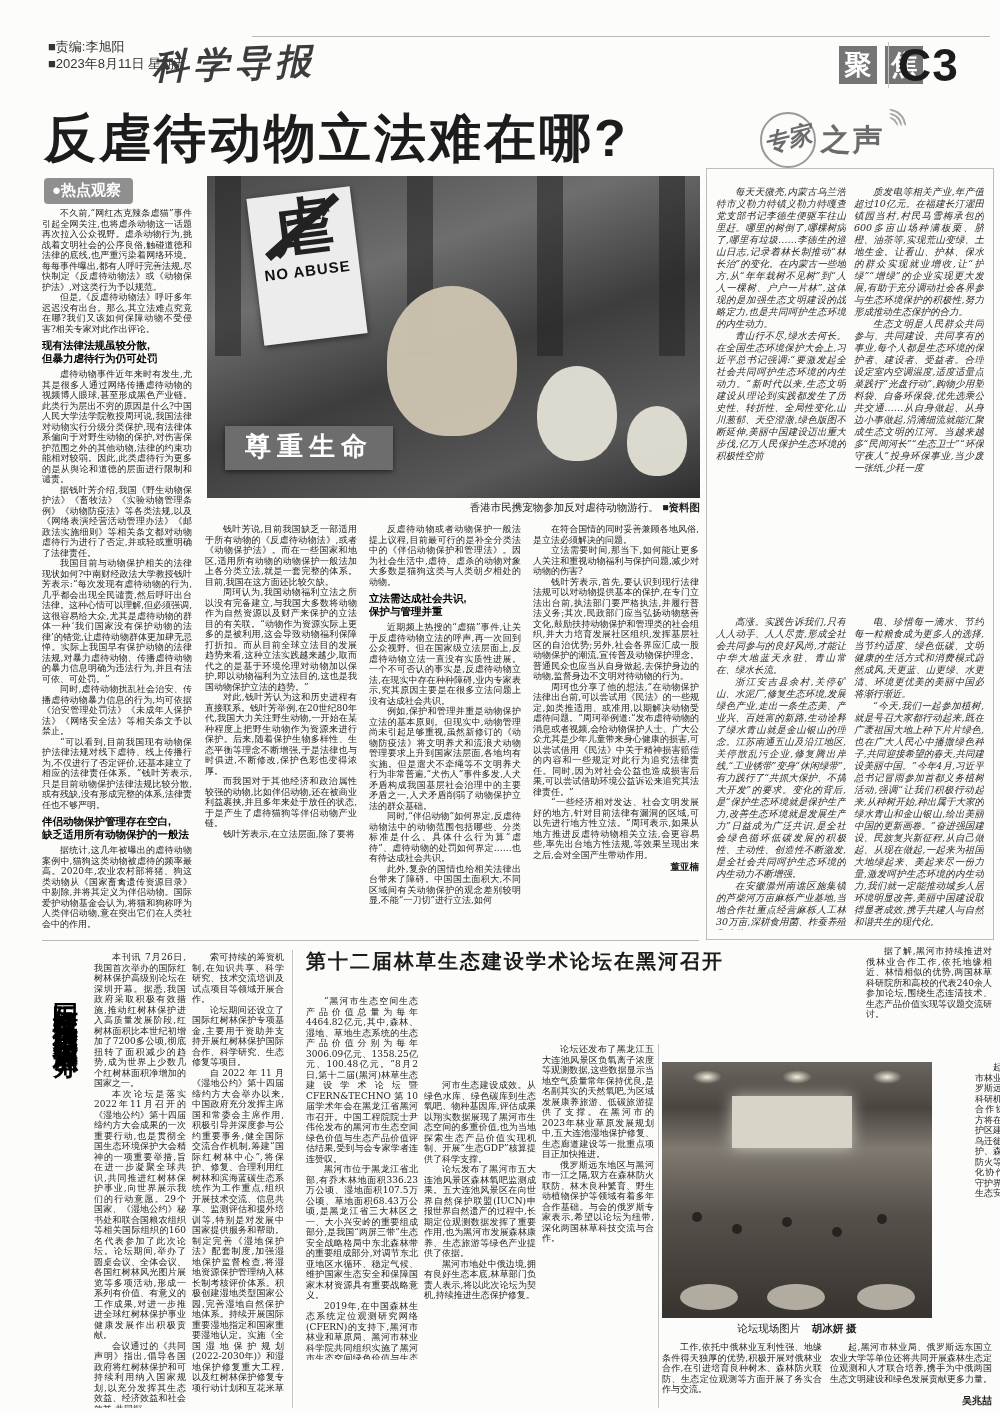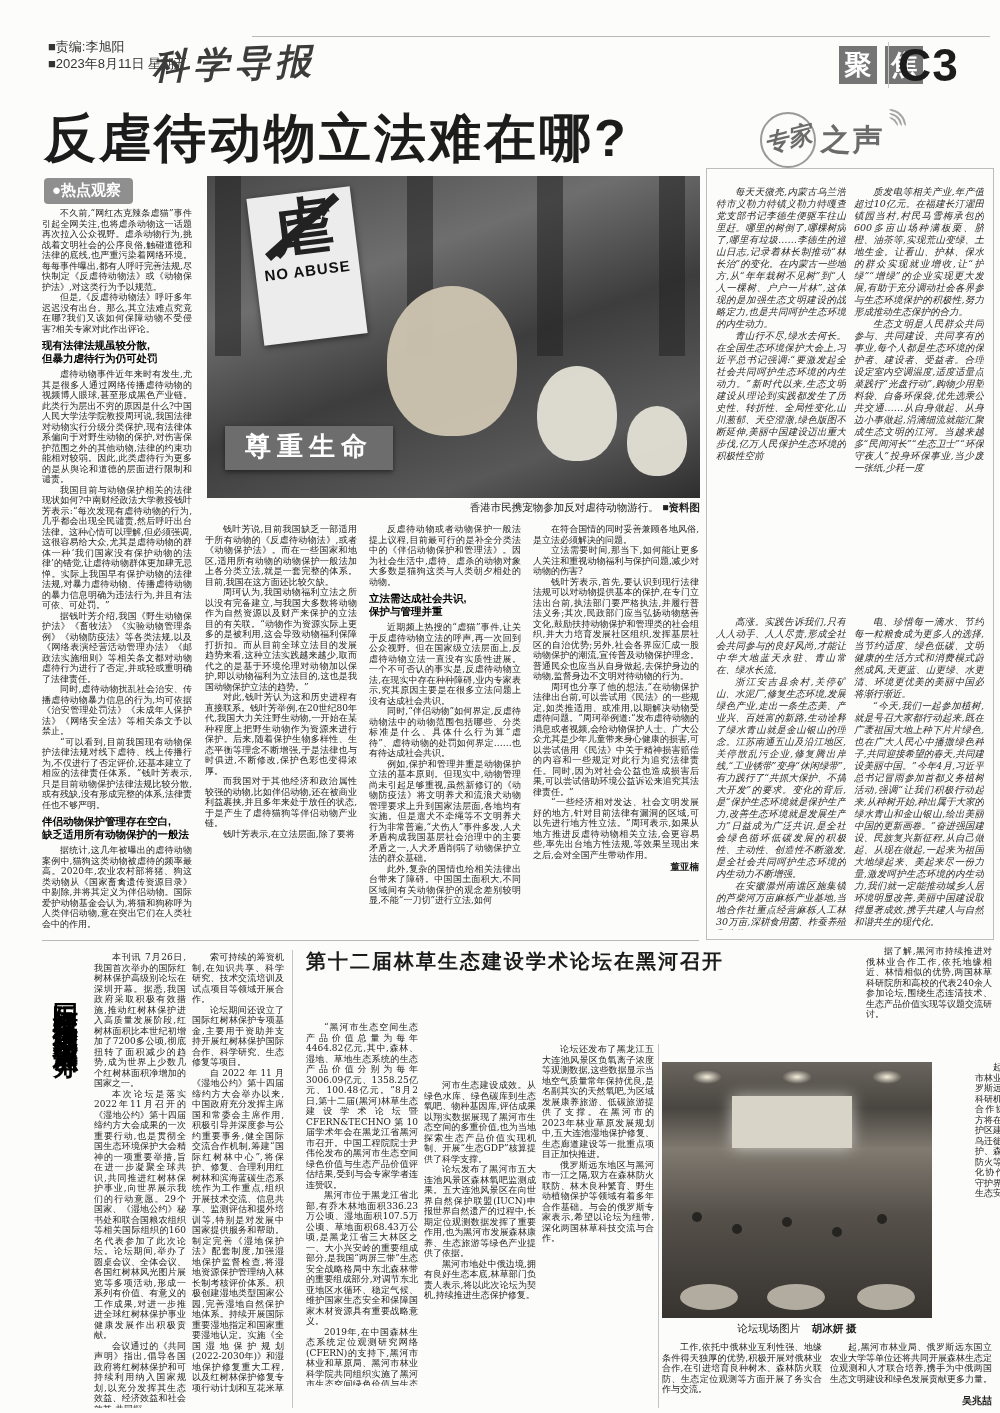--- a/index.html
+++ b/index.html
@@ -103,22 +103,22 @@
 
   <div class="col" style="left:42px;top:208px;width:150px;height:722px;">
     <div>
         <p class="p">不久前,“网红杰克辣条虐猫”事件引起全网关注,也将虐杀动物这一话题再次拉入公众视野。虐杀动物行为,挑战着文明社会的公序良俗,触碰道德和法律的底线,也严重污染着网络环境。每每事件曝出,都有人呼吁完善法规,尽快制定《反虐待动物法》或《动物保护法》,对这类行为予以规范。</p>
         <p class="p">但是,《反虐待动物法》呼吁多年迟迟没有出台。那么,其立法难点究竟在哪?我们又该如何保障动物不受侵害?相关专家对此作出评论。</p>
       </div>
     <h3 class="subhd">现有法律法规虽较分散,
 但暴力虐待行为仍可处罚</h3>
     <div>
         <p class="p">虐待动物事件近年来时有发生,尤其是很多人通过网络传播虐待动物的视频博人眼球,甚至形成黑色产业链。此类行为层出不穷的原因是什么?中国人民大学法学院教授周珂说,我国法律对动物实行分级分类保护,现有法律体系偏向于对野生动物的保护,对伤害保护范围之外的其他动物,法律的约束功能相对较弱。因此,此类虐待行为更多的是从舆论和道德的层面进行限制和谴责。</p>
+        <p class="p">据钱叶芳介绍,我国《野生动物保护法》《畜牧法》《实验动物管理条例》《动物防疫法》等各类法规,以及《网络表演经营活动管理办法》《邮政法实施细则》等相关条文都对动物虐待行为进行了否定,并或轻或重明确了法律责任。</p>
         <p class="p">我国目前与动物保护相关的法律现状如何?中南财经政法大学教授钱叶芳表示:“每次发现有虐待动物的行为,几乎都会出现全民谴责,然后呼吁出台法律。这种心情可以理解,但必须强调,这很容易给大众,尤其是虐待动物的群体一种‘我们国家没有保护动物的法律’的错觉,让虐待动物群体更加肆无忌惮。实际上我国早有保护动物的法律法规,对暴力虐待动物、传播虐待动物的暴力信息明确为违法行为,并且有法可依、可处罚。”</p>
-        <p class="p">据钱叶芳介绍,我国《野生动物保护法》《畜牧法》《实验动物管理条例》《动物防疫法》等各类法规,以及《网络表演经营活动管理办法》《邮政法实施细则》等相关条文都对动物虐待行为进行了否定,并或轻或重明确了法律责任。</p>
         <p class="p">同时,虐待动物扰乱社会治安、传播虐待动物暴力信息的行为,均可依据《治安管理处罚法》《未成年人保护法》《网络安全法》等相关条文予以禁止。</p>
         <p class="p">“可以看到,目前我国现有动物保护法律法规对线下虐待、线上传播行为,不仅进行了否定评价,还基本建立了相应的法律责任体系。”钱叶芳表示,只是目前动物保护法律法规比较分散,或有残缺,没有形成完整的体系,法律责任也不够严明。</p>
       </div>
     <h3 class="subhd">伴侣动物保护管理存在空白,
 缺乏适用所有动物保护的一般法</h3>
     <div>
         <p class="p">据统计,这几年被曝出的虐待动物案例中,猫狗这类动物被虐待的频率最高。2020年,农业农村部将猪、狗这类动物从《国家畜禽遗传资源目录》中剔除,并将其定义为伴侣动物。国际爱护动物基金会认为,将猫和狗称呼为人类伴侣动物,意在突出它们在人类社会中的作用。</p>
       </div>
   </div>
   <div class="col" style="left:205px;top:524px;width:152px;height:400px;">
@@ -129,22 +129,22 @@
       <p class="p">钱叶芳表示,在立法层面,除了要将</p>
     </div>
   <div class="col" style="left:369px;top:524px;width:152px;height:400px;">
     <div>
         <p class="p">反虐待动物或者动物保护一般法提上议程,目前最可行的是补全分类法中的《伴侣动物保护和管理法》。因为社会生活中,虐待、虐杀的动物对象大多数是猫狗这类与人类朝夕相处的动物。</p>
       </div>
     <h3 class="subhd">立法需达成社会共识,
 保护与管理并重</h3>
     <div>
         <p class="p">近期频上热搜的“虐猫”事件,让关于反虐待动物立法的呼声,再一次回到公众视野。但在国家级立法层面上,反虐待动物立法一直没有实质性进展。一个不可否认的事实是,反虐待动物立法,在现实中存在种种障碍,业内专家表示,究其原因主要是在很多立法问题上没有达成社会共识。</p>
+        <p class="p">例如,保护和管理并重是动物保护立法的基本原则。但现实中,动物管理尚未引起足够重视,虽然新修订的《动物防疫法》将文明养犬和流浪犬动物管理要求上升到国家法层面,各地均有实施。但是遛犬不牵绳等不文明养犬行为非常普遍,“犬伤人”事件多发,人犬矛盾构成我国基层社会治理中的主要矛盾之一,人犬矛盾削弱了动物保护立法的群众基础。</p>
         <p class="p">同时,“伴侣动物”如何界定,反虐待动物法中的动物范围包括哪些、分类标准是什么、具体什么行为算“虐待”、虐待动物的处罚如何界定……也有待达成社会共识。</p>
-        <p class="p">例如,保护和管理并重是动物保护立法的基本原则。但现实中,动物管理尚未引起足够重视,虽然新修订的《动物防疫法》将文明养犬和流浪犬动物管理要求上升到国家法层面,各地均有实施。但是遛犬不牵绳等不文明养犬行为非常普遍,“犬伤人”事件多发,人犬矛盾构成我国基层社会治理中的主要矛盾之一,人犬矛盾削弱了动物保护立法的群众基础。</p>
         <p class="p">此外,复杂的国情也给相关法律出台带来了障碍。中国国土面积大,不同区域间有关动物保护的观念差别较明显,不能“一刀切”进行立法,如何</p>
       </div>
   </div>
   <div class="col" style="left:533px;top:524px;width:166px;height:400px;">
     <div>
         <p class="p">在符合国情的同时妥善兼顾各地风俗,是立法必须解决的问题。</p>
         <p class="p">立法需要时间,那当下,如何能让更多人关注和重视动物福利与保护问题,减少对动物的伤害?</p>
         <p class="p">钱叶芳表示,首先,要认识到现行法律法规可以对动物提供基本的保护,在专门立法出台前,执法部门要严格执法,并履行普法义务;其次,民政部门应当弘扬动物慈善文化,鼓励扶持动物保护和管理类的社会组织,并大力培育发展社区组织,发挥基层社区的自治优势;另外,社会各界应汇成一股动物保护的潮流,宣传普及动物保护理念。普通民众也应当从自身做起,去保护身边的动物,监督身边不文明对待动物的行为。</p>
         <p class="p">周珂也分享了他的想法,“在动物保护法律出台前,可以尝试用《民法》的一些规定,如类推适用、或准用,以期解决动物受虐待问题。”周珂举例道:“发布虐待动物的消息或者视频,会给动物保护人士、广大公众尤其是少年儿童带来身心健康的损害,可以尝试借用《民法》中关于精神损害赔偿的内容和一些规定对此行为追究法律责任。同时,因为对社会公益也造成损害后果,可以尝试借助环境公益诉讼来追究其法律责任。”</p>
         <p class="p">“一些经济相对发达、社会文明发展好的地方,针对目前法律有漏洞的区域,可以先进行地方性立法。”周珂表示,如果从地方推进反虐待动物相关立法,会更容易些,率先出台地方性法规,等效果呈现出来之后,会对全国产生带动作用。</p>
@@ -187,21 +187,21 @@
     </div>
   <div class="col" style="left:192px;top:952px;width:92px;height:440px;">
       <p class="p">索可持续的筹资机制,在知识共享、科学研究、技术交流培训及试点项目等领域开展合作。</p>
       <p class="p">论坛期间还设立了国际红树林保护专项基金,主要用于资助并支持开展红树林保护国际合作、科学研究、生态修复等项目。</p>
       <p class="p">自2022年11月《湿地公约》第十四届缔约方大会举办以来,中国政府充分发挥主席国和常委会主席作用,积极引导并深度参与公约重要事务,健全国际交流合作机制,筹建“国际红树林中心”,将保护、修复、合理利用红树林和滨海蓝碳生态系统作为工作重点,组织开展技术交流、信息共享、监测评估和援外培训等,特别是对发展中国家提供服务和帮助。制定完善《湿地保护法》配套制度,加强湿地保护监督检查,将湿地资源保护管理纳入林长制考核评价体系。积极创建湿地类型国家公园,完善湿地自然保护地体系。持续开展国际重要湿地指定和国家重要湿地认定。实施《全国湿地保护规划(2022-2030年)》和湿地保护修复重大工程,以及红树林保护修复专项行动计划和互花米草防治专项行动计划。</p>
     </div>
   <div class="abs byline" style="left:192px;top:1413px;width:92px;text-align:right;">(宋梅)</div>
   <div class="rule-v" style="left:292px;top:950px;height:458px;"></div>
 
   <div class="abs kicker" style="left:306px;top:948px;">第十二届林草生态建设学术论坛在黑河召开</div>
-  <div class="col" style="left:306px;top:1022px;width:112px;height:364px;">
+  <div class="col" style="left:306px;top:996px;width:112px;height:364px;">
       <p class="p">“黑河市生态空间生态产品价值总量为每年4464.82亿元,其中,森林、湿地、草地生态系统的生态产品价值分别为每年3006.09亿元、1358.25亿元、100.48亿元。”8月2日,第十二届(黑河)林草生态建设学术论坛暨CFERN&amp;TECHNO第10届学术年会在黑龙江省黑河市召开。中国工程院院士尹伟伦发布的黑河市生态空间绿色价值与生态产品价值评估结果,受到与会专家学者连连赞叹。</p>
       <p class="p">黑河市位于黑龙江省北部,有乔木林地面积336.23万公顷、湿地面积107.5万公顷、草地面积68.43万公顷,是黑龙江省三大林区之一、大小兴安岭的重要组成部分,是我国“两屏三带”生态安全战略格局中东北森林带的重要组成部分,对调节东北亚地区水循环、稳定气候、维护国家生态安全和保障国家木材资源具有重要战略意义。</p>
       <p class="p">2019年,在中国森林生态系统定位观测研究网络(CFERN)的支持下,黑河市林业和草原局、黑河市林业科学院共同组织实施了黑河市生态空间绿色价值与生态产品价值评估,历时3年,完成了评估工作。这是黑河市首次对全市森林湿地生态空间生态产品进行全面系统的评价。</p>
     </div>
   <div class="col" style="left:424px;top:1044px;width:112px;height:364px;margin-top:36px;">
       <p class="p">河市生态建设成效。从绿色水库、绿色碳库到生态氧吧、物种基因库,评估成果以翔实数据展现了黑河市生态空间的多重价值,也为当地探索生态产品价值实现机制、开展“生态GDP”核算提供了科学支撑。</p>
       <p class="p">论坛发布了黑河市五大连池风景区森林氧吧监测成果。五大连池风景区在向世界自然保护联盟(IUCN)申报世界自然遗产的过程中,长期定位观测数据发挥了重要作用,也为黑河市发展森林康养、生态旅游等绿色产业提供了依据。</p>
       <p class="p">黑河市地处中俄边境,拥有良好生态本底,林草部门负责人表示,将以此次论坛为契机,持续推进生态保护修复。</p>
     </div>
   <div class="col" style="left:542px;top:1044px;width:112px;height:364px;">

